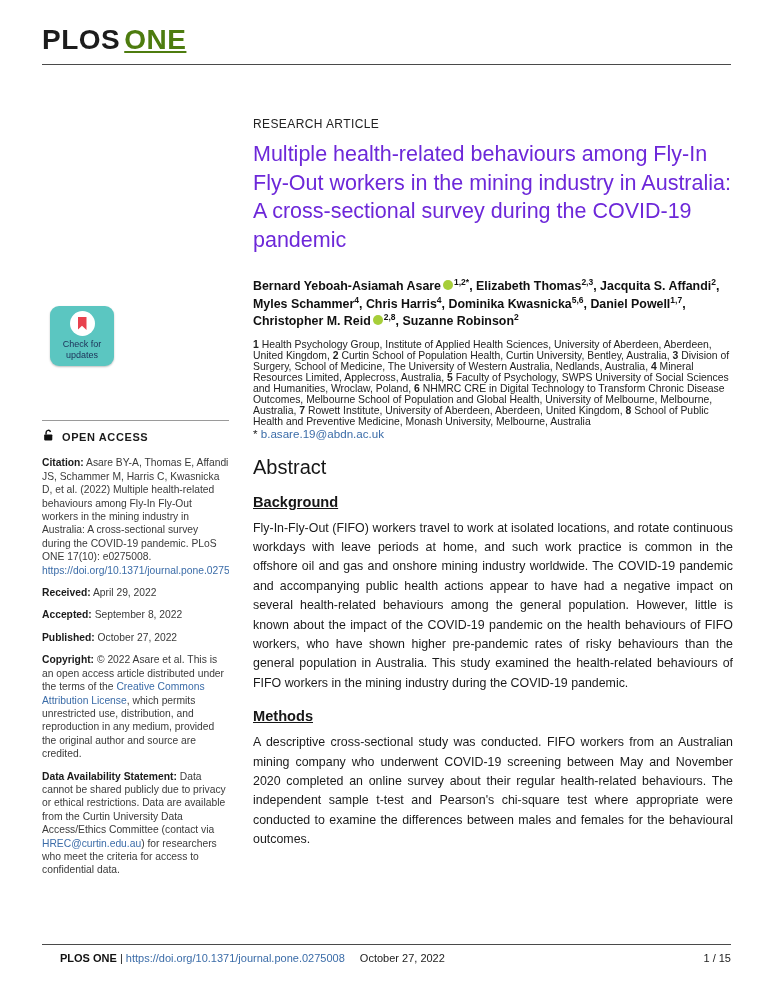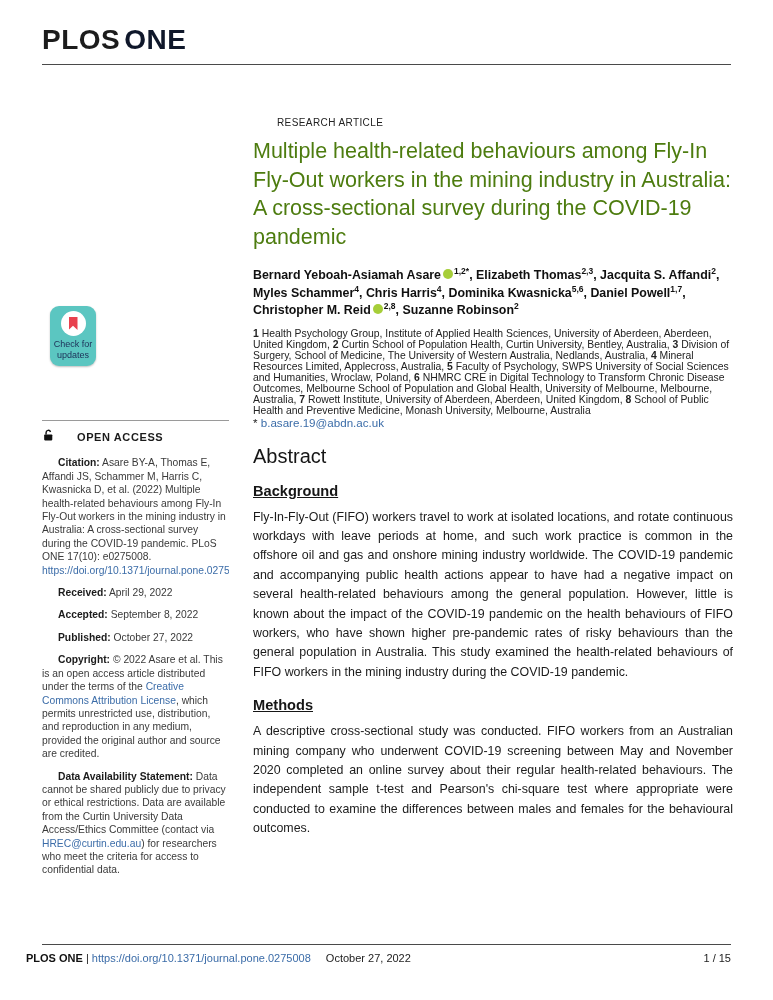--- a/index.html
+++ b/index.html
@@ -3,59 +3,59 @@
 <meta charset="utf-8">
 <style>
   * { margin:0; padding:0; box-sizing:border-box; }
   html,body { background:#ffffff; }
   body { font-family:"Liberation Sans", sans-serif; }
   .page { position:relative; width:773px; height:1000px; background:#fff; overflow:hidden; color:#1b1b1b; margin:0 auto; }
 
   
   .logo { position:absolute; left:42px; top:24px; font-size:28px; font-weight:bold; letter-spacing:.5px; }
   .logo .plos { color:#1c1c1c; }
-  .logo .one  { color:#0f172a; margin-left:4px; }
+  .logo .one  { color:#4d7c0f; margin-left:4px;text-decoration:underline; }
   .header-rule { position:absolute; left:42px; right:42px; top:64px; height:1px; background:#4a4a4a; }
 
   
-  .crossmark { position:absolute; left:50px; top:306px; width:46px; height:60px; background:#5BC6C1;
+  .crossmark { position:absolute; left:50px; top:306px; width:64px; height:60px; background:#5BC6C1;
                border-radius:9px; box-shadow:0 1px 2px rgba(0,0,0,.25); display:flex; flex-direction:column;
                align-items:center; cursor:pointer; }
   .cm-circle { width:25px; height:25px; background:#fff; border-radius:50%; margin-top:5px;
                display:flex; align-items:center; justify-content:center; }
   .cm-bookmark { width:9px; height:13px; background:#E8414D; clip-path:polygon(0 0,100% 0,100% 100%,50% 68%,0 100%); }
   .cm-text { font-size:9px; line-height:10.5px; color:#1c2f57; text-align:center; margin-top:3px; }
 
   
   .sidebar { position:absolute; left:42px; top:420px; width:187px; height:516px; overflow:hidden;
              font-size:10.3px; line-height:13.4px; color:#3a3a3a; }
   .sb-rule { height:1px; background:#9a9a9a; margin-bottom:8px; }
-  .oa-row { display:flex; align-items:center; gap:22px; margin-bottom:11px; }
+  .oa-row { display:flex; align-items:center; gap:7px; margin-bottom:11px; }
   .oa-label { font-weight:bold; font-size:11px; letter-spacing:.6px; color:#1b1b1b; }
   .sb { margin-bottom:9px; }
-  .sb b { color:#1b1b1b;margin-left:16px; }
+  .sb b { color:#1b1b1b; }
   .link { color:#3b6ca8; text-decoration:none; cursor:pointer; }
 
   
   .main { position:absolute; left:253px; top:117px; width:480px; }
-  .kicker { font-size:10px; letter-spacing:.4px; color:#222; margin-bottom:9px;margin-left:24px; }
-  .title { font-size:21.5px; line-height:28.5px; font-weight:400; color:#4d7c0f; margin-bottom:16px; }
+  .kicker { font-size:12px; letter-spacing:.4px; color:#222; margin-bottom:9px; }
+  .title { font-size:21.5px; line-height:28.5px; font-weight:400; color:#6d28d9; margin-bottom:24px; }
   .authors { font-size:12.4px; font-weight:bold; line-height:17.5px; margin-bottom:8px; color:#101010; }
   .authors sup { font-size:8.5px; font-weight:bold; line-height:0; }
   .orcid { display:inline-block; width:10px; height:10px; border-radius:50%; background:#A6CE39; margin:0 1px 0 2px; }
   .affils { font-size:10.4px; line-height:11px; color:#222; margin-bottom:0; }
   .affils b { font-weight:bold; }
   .corresp { font-size:11.6px; }
   h2 { font-size:20px; font-weight:400; color:#161616; margin:16px 0 0; }
   h3 { font-size:14.6px; font-weight:bold; color:#161616; margin:15px 0 9px;text-decoration:underline; }
   .body-p { font-size:12.4px; line-height:19.4px; text-align:justify; color:#1b1b1b; }
 
   
   .footer-rule { position:absolute; left:42px; right:42px; top:944px; height:1px; background:#4a4a4a; }
-  .footer-row { position:absolute; left:26px; right:42px; top:952px; font-size:11px; color:#222;
+  .footer-row { position:absolute; left:60px; right:42px; top:952px; font-size:11px; color:#222;
                 display:flex; justify-content:space-between; align-items:baseline; }
   .f-left b { color:#111; }
   .f-date { margin-left:12px; }
 </style>
 </head>
 <body>
 
 <div class="page">
 
   <div class="logo">

